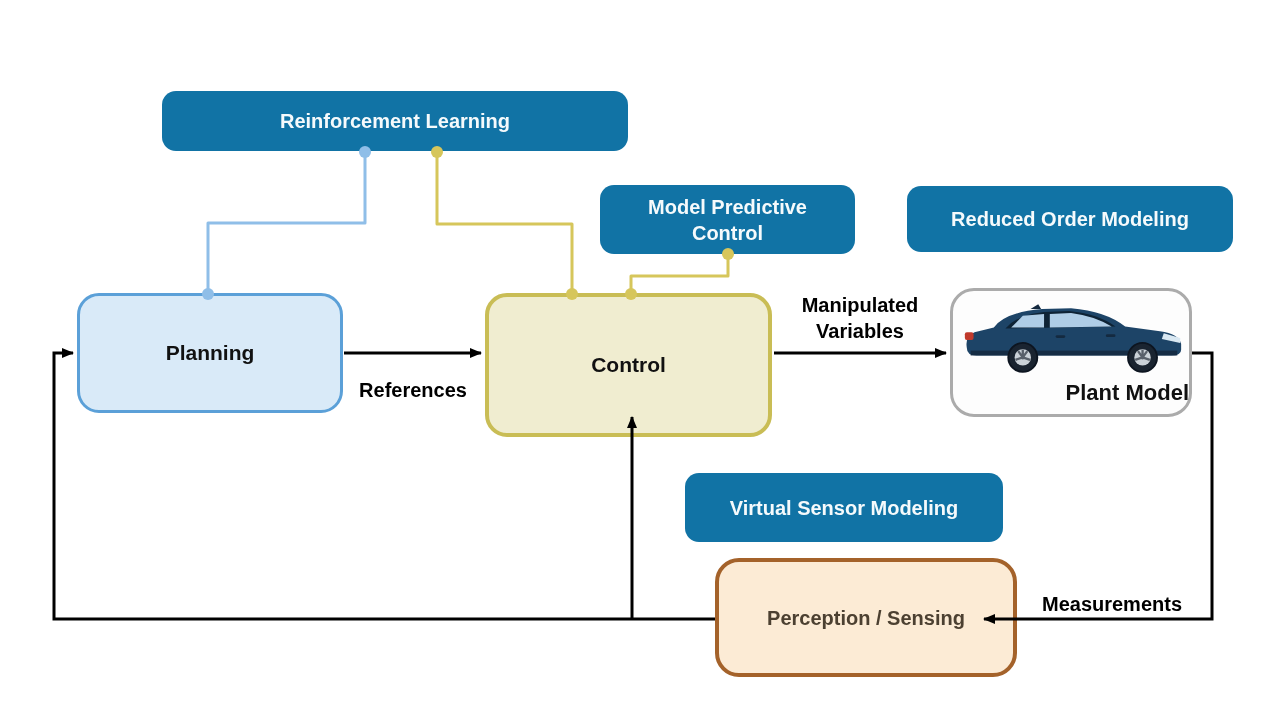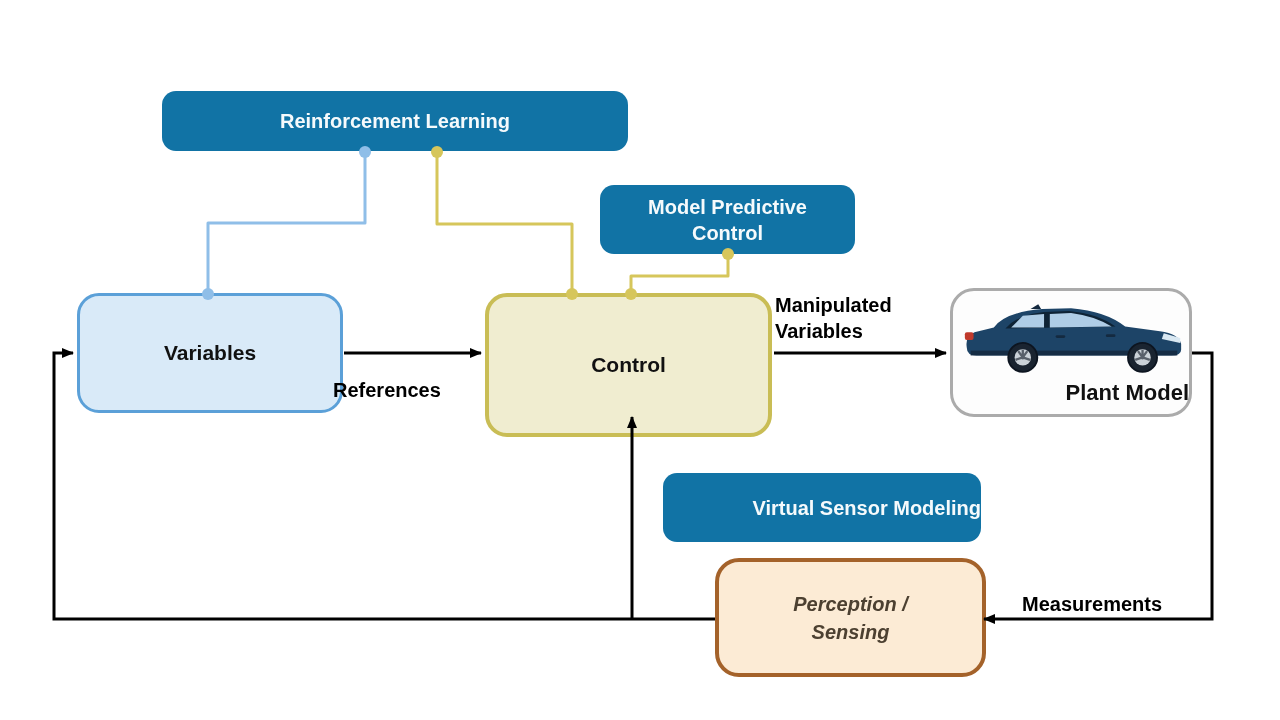--- a/index.html
+++ b/index.html
@@ -13,21 +13,21 @@
             font-size:20px;line-height:26px;}
   .planning-box{background:var(--planning-fill,#D9EAF8);border:3px solid var(--planning-border,#5BA0D8);
             border-radius:22px;color:#111;font-size:21px;}
   .control-box{background:var(--control-fill,#F0EDD0);border:4px solid var(--control-border,#C9BD55);
             border-radius:22px;color:#111;font-size:21px;}
   .plant-box{background:#FDFDFD;border:3px solid var(--plant-border,#ABABAB);
             border-radius:24px;color:#111;flex-direction:column;justify-content:flex-end;
             font-size:22px;padding-bottom:8px;}
   .perception-box{background:var(--perception-fill,#FCEBD5);border:4px solid var(--perception-border,#A4622A);
             border-radius:24px;color:var(--perception-text,#4C4031);font-size:20px;line-height:28px;}
-  .edge-label{position:absolute;color:#000;font-size:20px;line-height:26px;text-align:left;}
+  .edge-label{position:absolute;color:#000;font-size:20px;line-height:26px;text-align:center;}
   #edge-layer{position:absolute;left:0;top:0;width:1280px;height:720px;z-index:5;pointer-events:none;}
   .black-edge{stroke:var(--arrow,#000);stroke-width:3;fill:none;}
   .blue-conn{stroke:var(--blue-connector,#8FBEE8);stroke-width:3;fill:none;
              stroke-linecap:round;stroke-linejoin:round;}
   .yellow-conn{stroke:var(--yellow-connector,#D6C65B);stroke-width:3;fill:none;
              stroke-linecap:round;stroke-linejoin:round;}
   .blue-dot{fill:var(--blue-connector,#8FBEE8);}
   .yellow-dot{fill:var(--yellow-connector,#D6C65B);}
   .car-svg{display:block;position:absolute;top:12px;left:8px;}
 </style>
@@ -67,27 +67,30 @@
   </svg>
 
   <div class="box teal-box" style="left:600px;top:185px;width:255px;height:69px;padding:0 14px;">
     <span>Model Predictive Control</span>
   </div>
 
   <div class="box teal-box" style="left:162px;top:91px;width:466px;height:60px;">
     <span>Reinforcement Learning</span>
   </div>
 
+  <div class="box teal-box" style="left:907px;top:186px;width:326px;height:66px;">
+    <span>Reduced Order Modeling</span>
+  </div>
 
-  <div class="box teal-box" style="left:663px;top:473px;width:318px;height:69px;justify-content:flex-end;">
+  <div class="box teal-box" style="left:685px;top:473px;width:318px;height:69px;">
     <span>Virtual Sensor Modeling</span>
   </div>
 
   <div class="box planning-box" style="left:77px;top:293px;width:266px;height:120px;">
-    <span>Variables</span>
+    <span>Planning</span>
   </div>
 
   <div class="box control-box" style="left:485px;top:293px;width:287px;height:144px;">
     <span>Control</span>
   </div>
 
   <div class="box plant-box" style="left:950px;top:288px;width:242px;height:129px;align-items:flex-end;">
 
     <svg class="car-svg" width="224" height="74" viewBox="0 0 232 76">
       <path d="M6,46 Q4,34 14,30 L34,25 Q46,9 84,6 L114,5 Q150,8 170,24 L206,29 Q226,32 228,42 L228,48 Q228,54 218,54 L16,54 Q6,54 6,46 Z" fill="#1D4467"></path>
@@ -109,21 +112,21 @@
       <g>
         <circle cx="188" cy="56" r="15" fill="#1A2430" stroke="#0D1520" stroke-width="2"></circle>
         <circle cx="188" cy="56" r="8.5" fill="#CBD2D8"></circle>
         <path d="M188,56 l0,-8 M188,56 l7.6,2.5 M188,56 l-7.6,2.5 M188,56 l4.7,-6.5 M188,56 l-4.7,-6.5" stroke="#59616B" stroke-width="2.4" fill="none"></path>
         <circle cx="188" cy="56" r="2.2" fill="#59616B"></circle>
       </g>
     </svg>
     <span>Plant Model</span>
   </div>
 
-  <div class="box perception-box" style="left:715px;top:558px;width:271px;height:119px;padding:0 36px;font-style:italic;">
+  <div class="box perception-box" style="left:715px;top:558px;width:302px;height:119px;padding:0 36px;">
     <span>Perception / Sensing</span>
   </div>
 
   <div class="edge-label" style="left:333px;top:343px;width:160px;margin-top:34px;">References</div>
 
   <div class="edge-label" style="left:775px;top:292px;width:170px;">Manipulated Variables</div>
 
   <div class="edge-label" style="left:1022px;top:591px;width:180px;">Measurements</div>
 
 </div>

